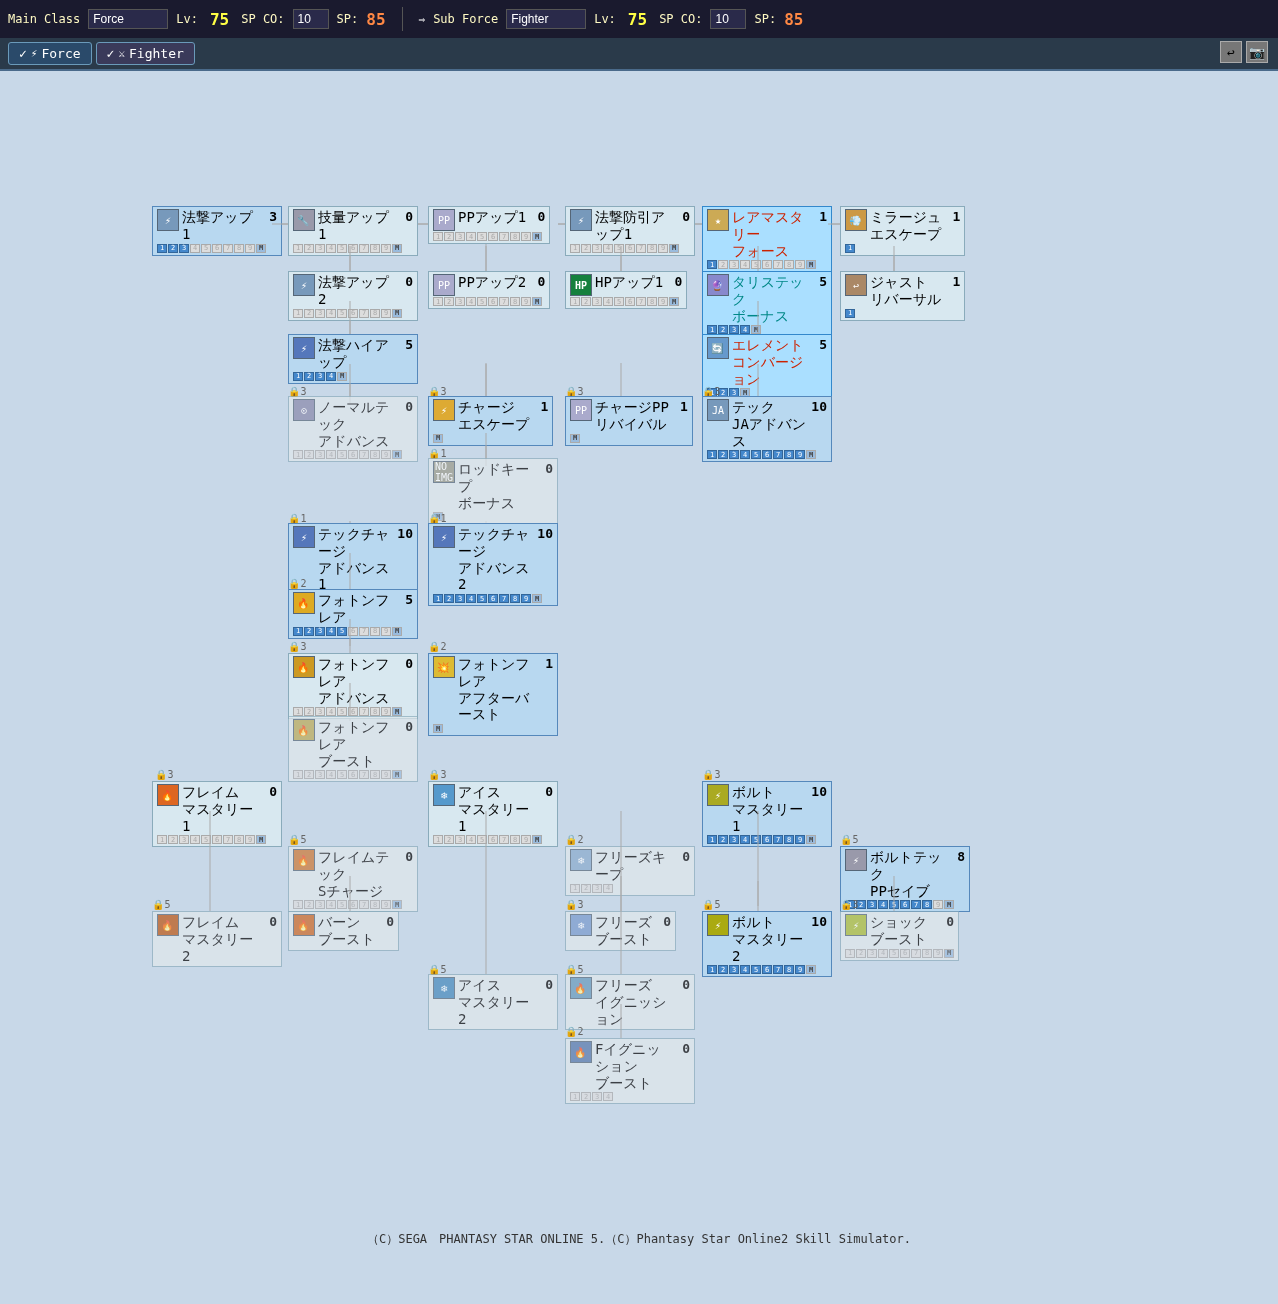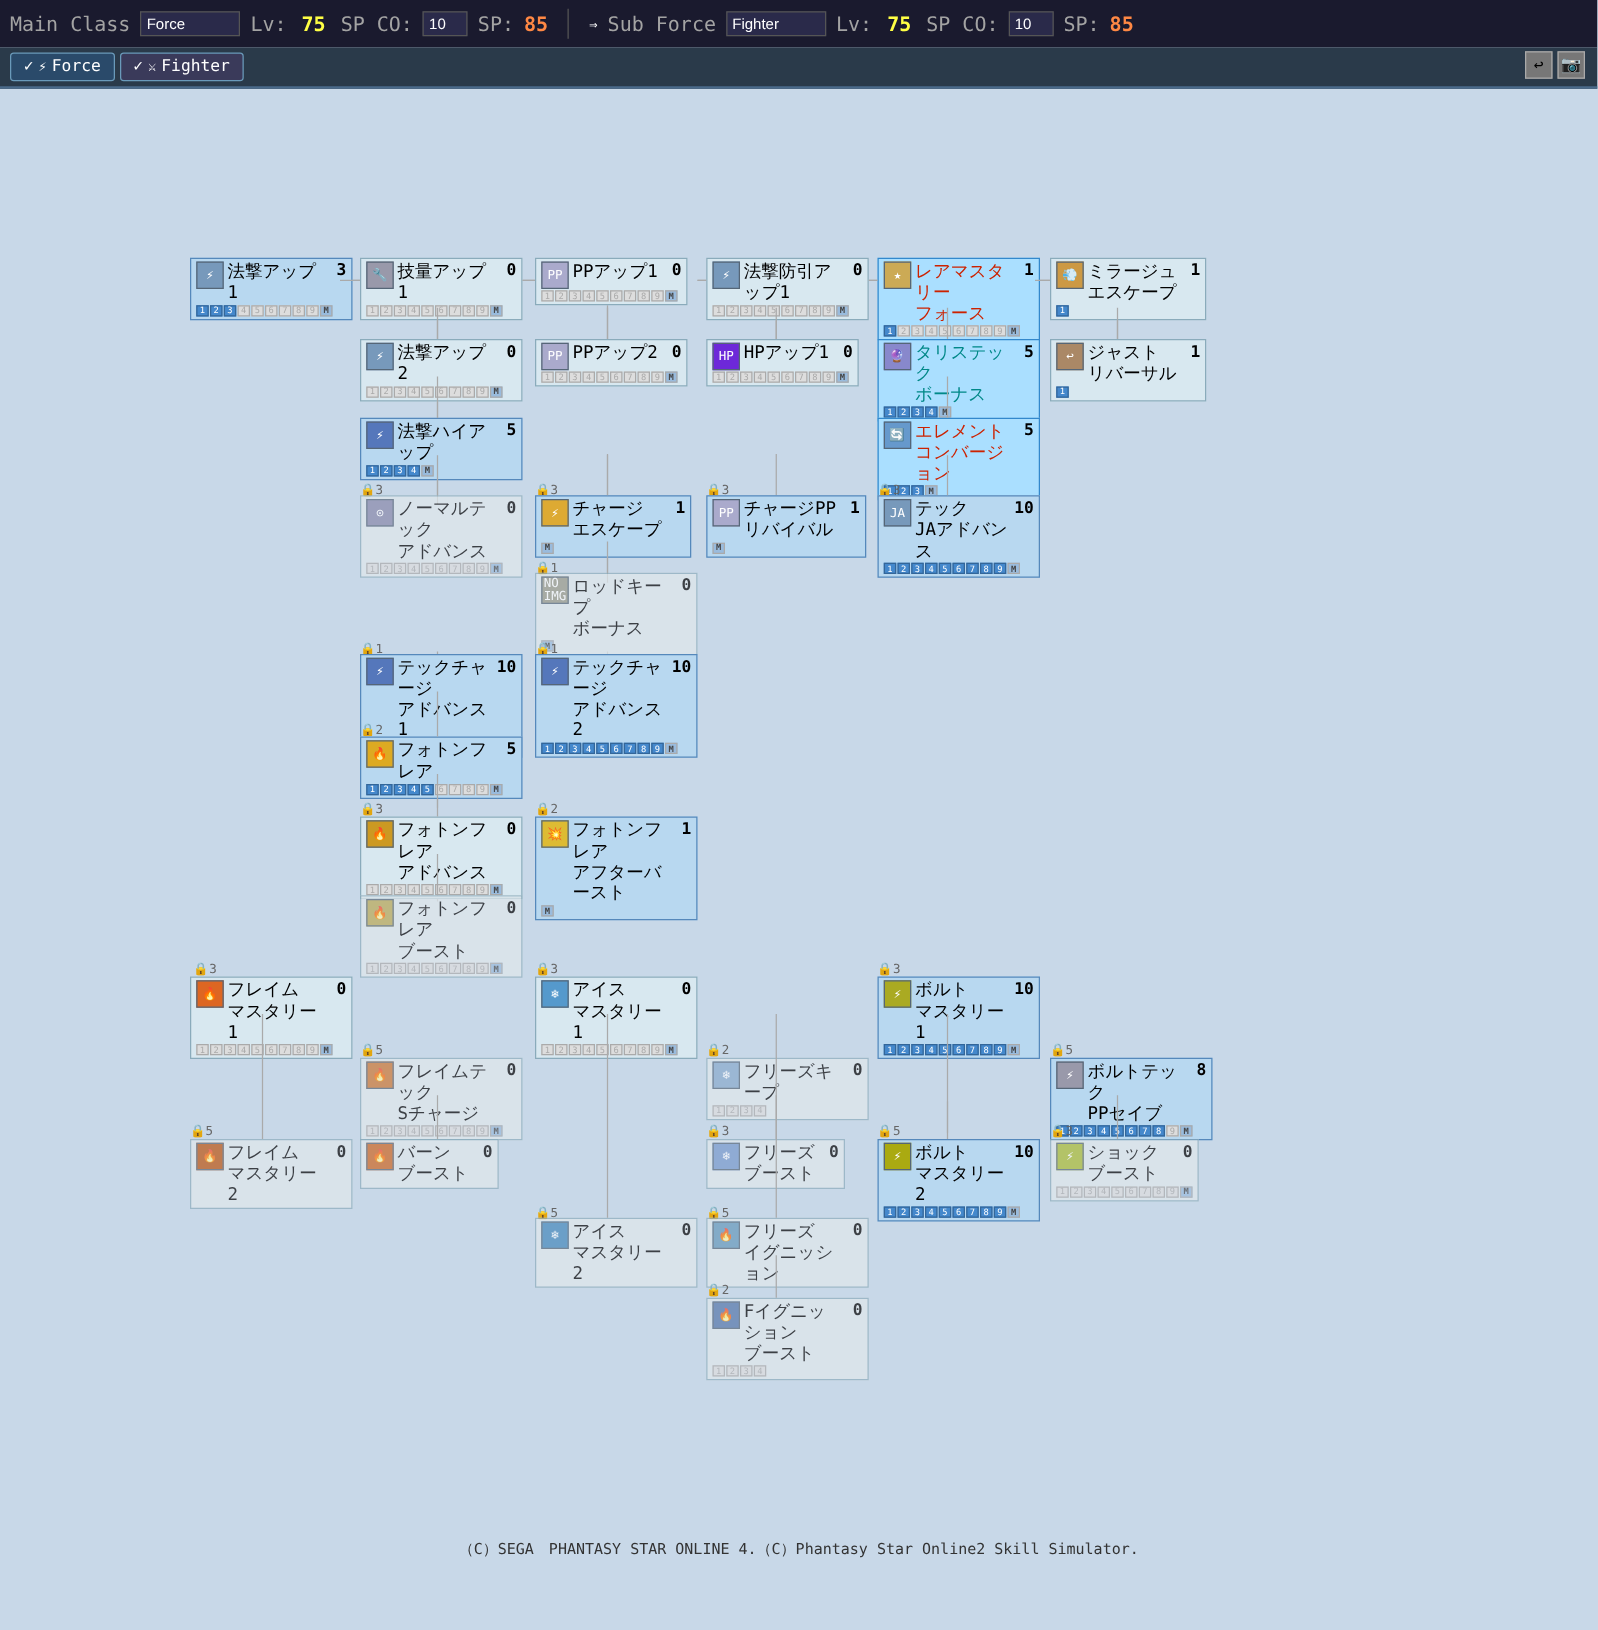--- a/index.html
+++ b/index.html
@@ -8,21 +8,21 @@
     
     .top-bar {
       background: #1a1a2e;
       display: flex;
       align-items: center;
       padding: 4px 8px;
       gap: 8px;
       color: #fff;
       height: 38px;
     }
-    .top-bar-label { font-size: 16px; color: #a3a3a3; }
+    .top-bar-label { font-size: 12px; color: #fef9c3; }
     .top-bar-input {
       background: #2a2a4a;
       border: 1px solid #555;
       color: #fff;
       padding: 2px 4px;
       width: 80px;
       font-size: 12px;
     }
     .top-bar-lv { color: #ffff44; font-size: 16px; font-weight: bold; margin: 0 4px; }
     .top-bar-sp-val { color: #ff8844; font-size: 16px; font-weight: bold; }
@@ -390,21 +390,21 @@
           <div class="p off">6</div>
           <div class="p off">7</div>
           <div class="p off">8</div>
           <div class="p off">9</div>
           <div class="p mv">M</div>
       </div>
     </div>
 
     <div class="node-pos skill-node" style="left:555px;top:180px;">
       <div class="skill-header">
-        <div class="skill-icon" style="background:#6d28d9;">HP</div>
+        <div class="skill-icon" style="background:#15803d;font-weight:bold;">HP</div>
         <div class="skill-name">HPアップ1</div>
         <div class="skill-level zero">0</div>
       </div>
       <div class="pip-row">
         <div class="p off">1</div>
           <div class="p off">2</div>
           <div class="p off">3</div>
           <div class="p off">4</div>
           <div class="p off">5</div>
           <div class="p off">6</div>
@@ -932,14 +932,14 @@
 
       <line x1="476" y1="720" x2="476" y2="883" stroke="#aaa" stroke-width="1"></line>
       <line x1="611" y1="720" x2="611" y2="883" stroke="#aaa" stroke-width="1"></line>
       <line x1="611" y1="913" x2="611" y2="947" stroke="#aaa" stroke-width="1"></line>
     </svg>
 
   </div>
 </div>
 
 <div class="footer">
-  <div>（C）SEGA　PHANTASY STAR ONLINE 4.（C）Phantasy Star Online2 Skill Simulator.</div>
+  <div>（C）SEGA　PHANTASY STAR ONLINE 5.（C）Phantasy Star Online2 Skill Simulator.</div>
 </div>
 
 </body></html>

